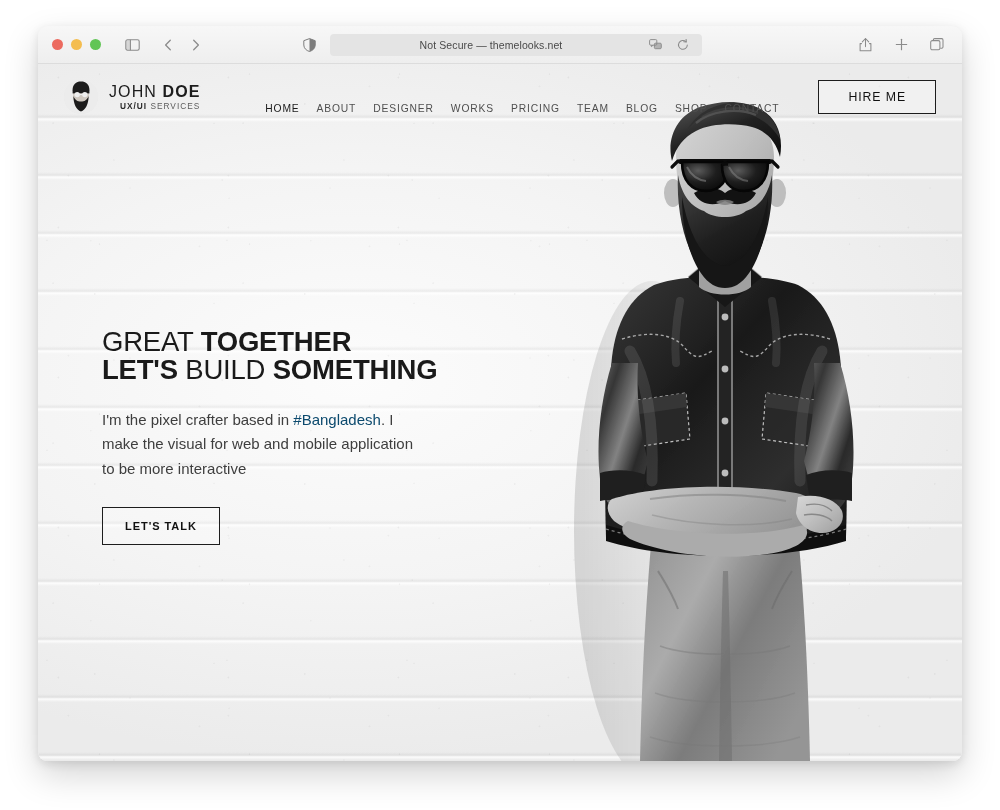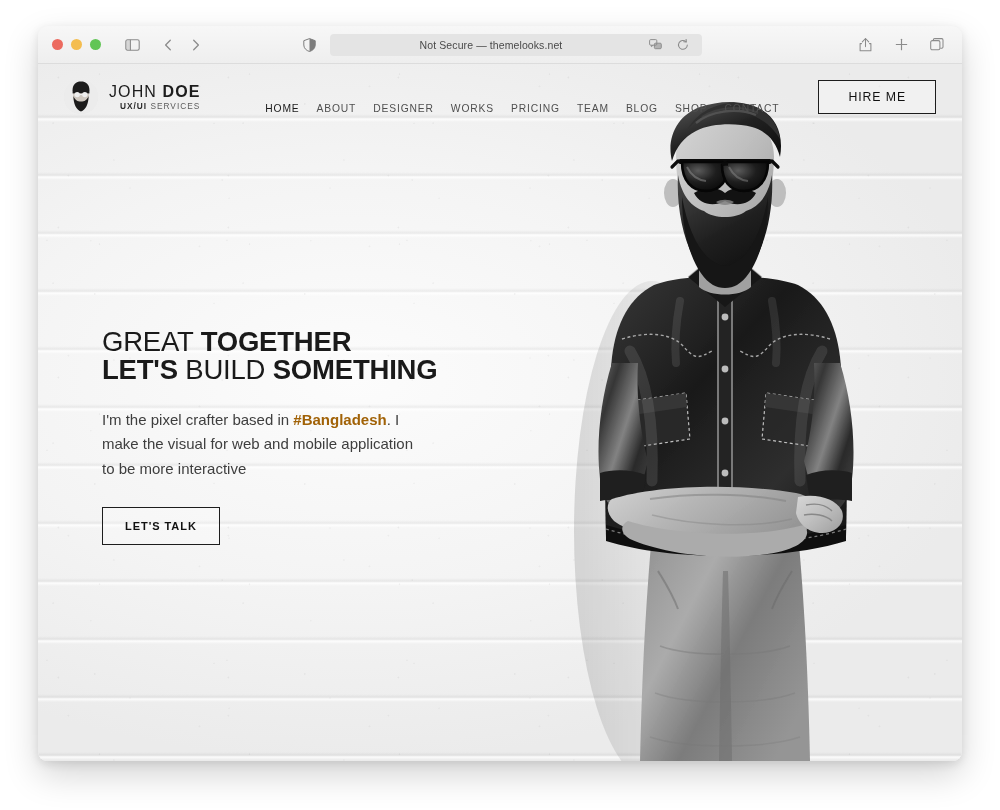--- a/index.html
+++ b/index.html
@@ -221,21 +221,21 @@
   .hero-title .ln { display: block; white-space: nowrap; }
 
   .hero-sub {
     font-size: 15px;
     line-height: 1.62;
     color: #3e3e3e;
     font-weight: 300;
     width: 325px;
     margin-bottom: 26px;
   }
-  .hero-sub b { font-weight: 700; color: #a16207; }
+  .hero-sub b { font-weight: 400; color: #0c4a6e; }
 
   .talk-btn {
     display: inline-block;
     border: 1.6px solid #1d1d1d;
     background: rgba(255,255,255,0.22);
     color: #111;
     font-size: 11px;
     font-weight: 700;
     letter-spacing: 0.95px;
     padding: 12px 22px;

